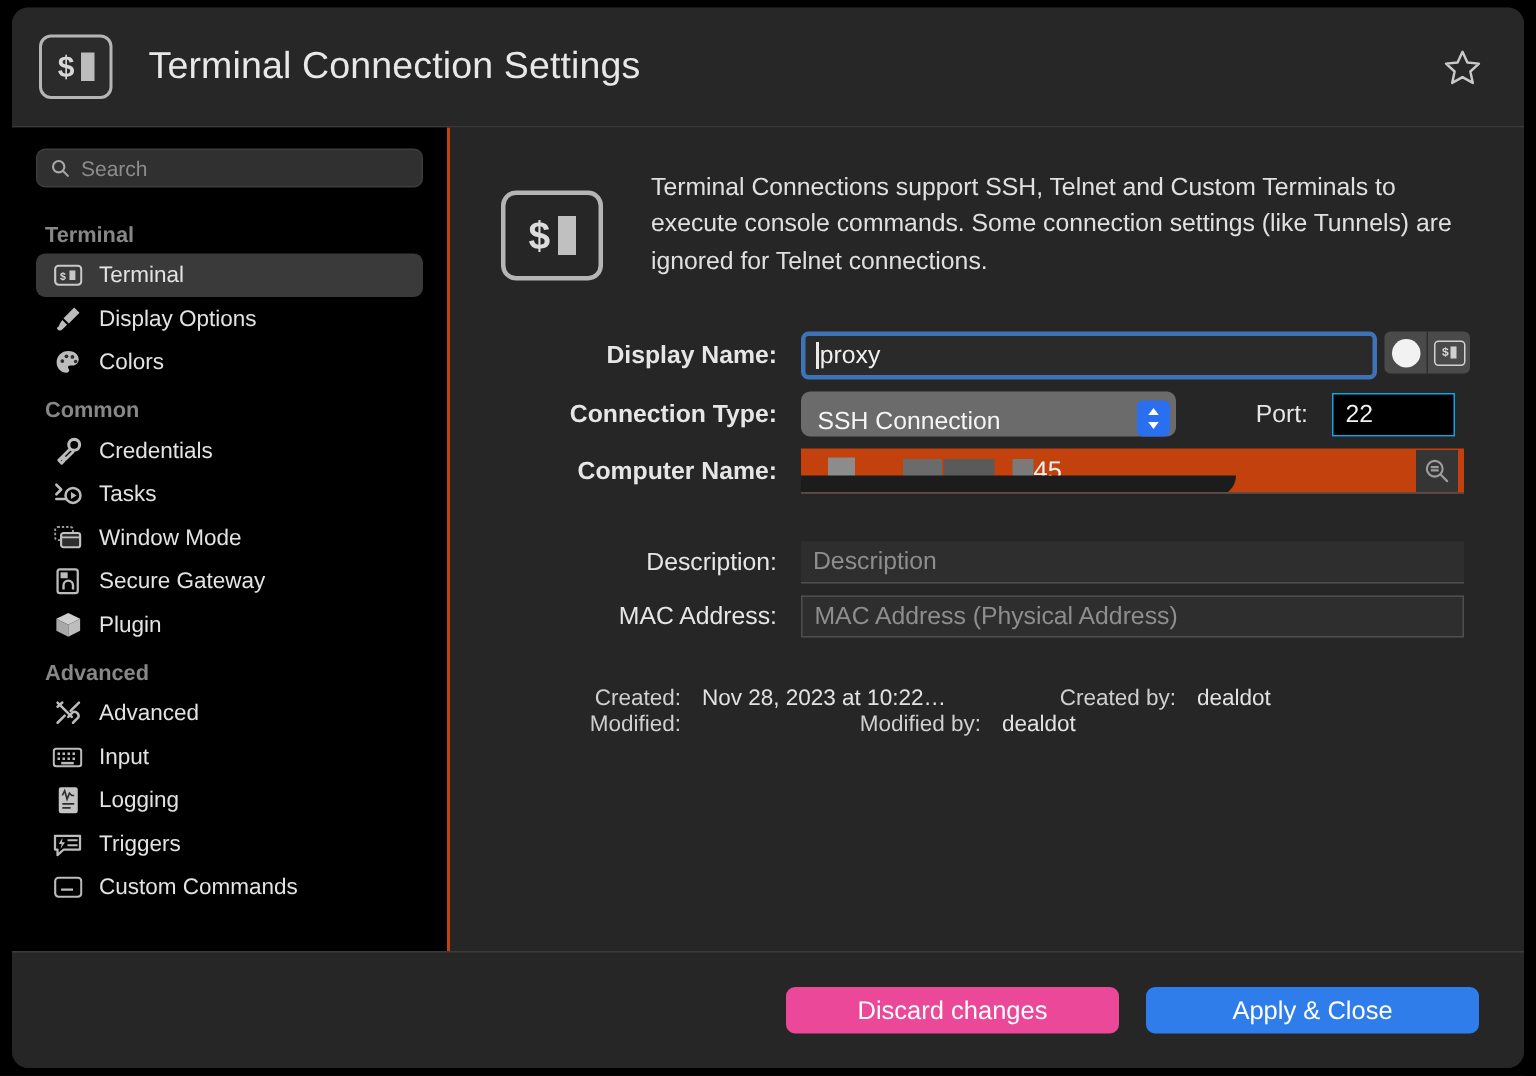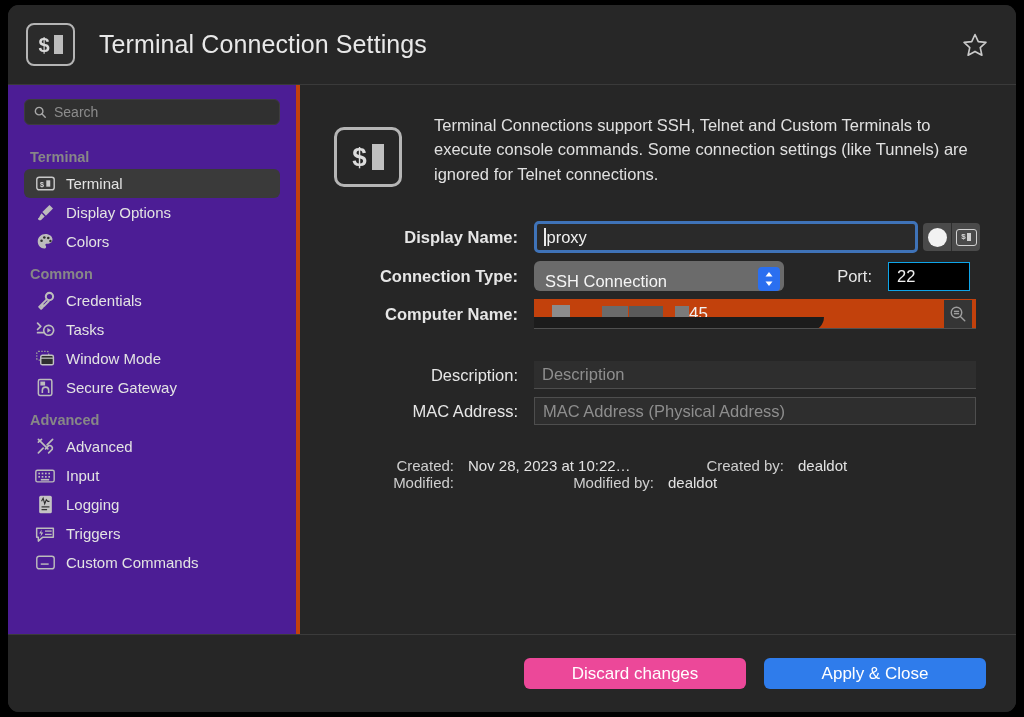--- a/index.html
+++ b/index.html
@@ -72,22 +72,22 @@
   .body {
     flex: 1;
     display: flex;
     min-height: 0;
   }
 
   
   .sidebar {
     width: 292px;
     flex: 0 0 292px;
-    background: #4c1d95;
-    border-right: 4px solid #c2410c;
+    background: #000000;
+    border-right: 2px solid #c2410c;
     padding: 14px 0 0 0;
     box-sizing: border-box;
     overflow: hidden;
     position: relative;
   }
   .search-wrap {
     margin: 0 16px 14px 16px;
     height: 26px;
     background: #303030;
     border: 1px solid #3d3d3d;
@@ -189,21 +189,21 @@
     text-align: right;
     padding-right: 16px;
     box-sizing: border-box;
     color: #e6e6e6;
     font-size: 16.5px;
   }
   .lbl.bold { font-weight: bold; }
 
   .name-field-wrap {
     display: flex;
-    align-items: center;
+    align-items: flex-start;
   }
   .txt-focus {
     width: 384px;
     height: 32px;
     background: #2a2a2a;
     border: 3px solid #3f73b8;
     border-radius: 5px;
     box-sizing: border-box;
     display: flex;
     align-items: center;
@@ -480,20 +480,30 @@
       </div>
       <div class="nav-item">
         <span class="nav-icon">
           <svg width="19" height="19" viewBox="0 0 24 24">
             <rect x="3" y="2" width="17" height="20" rx="2" fill="none" stroke="#bcbcbc" stroke-width="1.9"></rect>
             <rect x="5.5" y="4.5" width="6" height="5" fill="#bcbcbc"></rect>
             <path d="M8 19 v-3.5 a4 4 0 0 1 8 0 V19" fill="none" stroke="#bcbcbc" stroke-width="2"></path>
           </svg>
         </span>
         <span class="nav-label">Secure Gateway</span>
+      </div>
+      <div class="nav-item">
+        <span class="nav-icon">
+          <svg width="19" height="19" viewBox="0 0 24 24">
+            <path d="M12 2 L22 7 L12 12 L2 7 Z" fill="#d0d0d0"></path>
+            <path d="M2 7 L12 12 L12 22 L2 17 Z" fill="#a8a8a8"></path>
+            <path d="M22 7 L12 12 L12 22 L22 17 Z" fill="#bdbdbd"></path>
+          </svg>
+        </span>
+        <span class="nav-label">Plugin</span>
       </div>
 
       <div class="group-header">Advanced</div>
       <div class="nav-item">
         <span class="nav-icon">
           <svg width="19" height="19" viewBox="0 0 24 24" stroke="#bcbcbc" stroke-width="2.1" fill="none" stroke-linecap="round">
             <path d="M3 3 L15 15"></path>
             <path d="M3 6.5 L7 3"></path>
             <path d="M16 20 L20.5 15.5 a3.5 3.5 0 0 0 -4.5 -4.5 L12 15"></path>
             <path d="M21 3 L14 10"></path>

